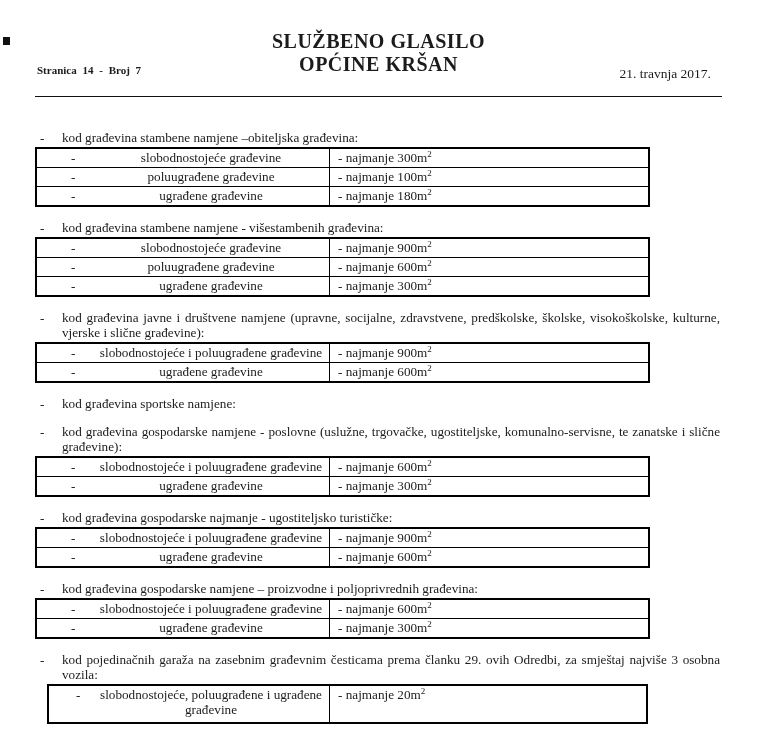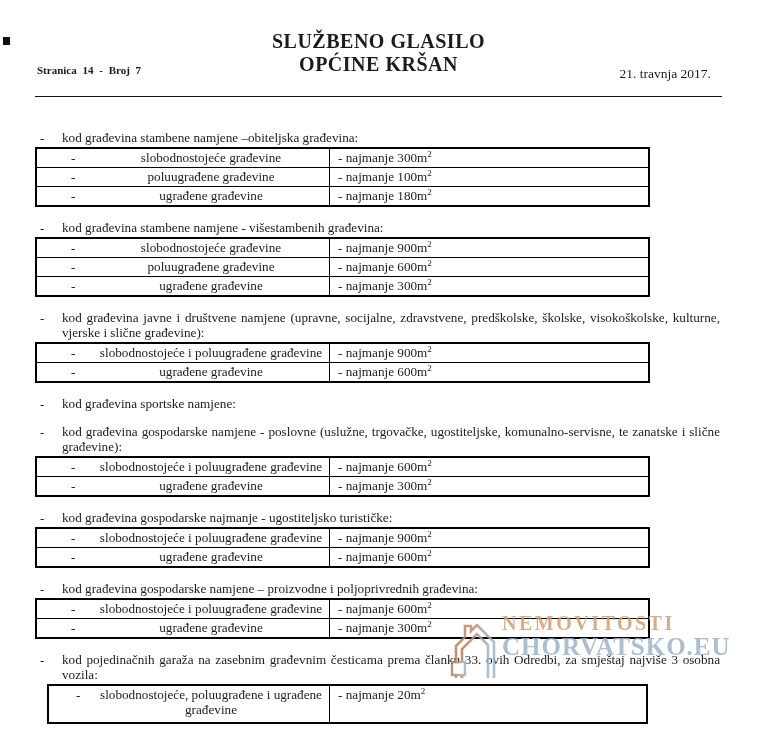--- a/index.html
+++ b/index.html
@@ -264,51 +264,33 @@
               </td>
           <td class="c2"><span>- najmanje 300m</span><sup class="sq">2</sup></td>
         </tr>
       </tbody>
         </table>
     </div>
 
     <div class="section">
       <div class="sec-head">
         <span class="sh-dash">-</span>
-        <span class="sh-text">kod pojedinačnih garaža na zasebnim građevnim česticama prema članku 33. ovih Odredbi, za smještaj najviše 3 osobna vozila:</span>
+        <span class="sh-text">kod pojedinačnih garaža na zasebnim građevnim česticama prema članku 29. ovih Odredbi, za smještaj najviše 3 osobna vozila:</span>
       </div>
       <table class="tbl tbl-indent">
         <tbody>
             <tr>
           <td class="c1">
                 <div class="row-flex">
                   <span class="row-dash">-</span>
                   <span class="row-item">slobodnostojeće, poluugrađene i ugrađene građevine</span>
                 </div>
               </td>
           <td class="c2"><span>- najmanje 20m</span><sup class="sq">2</sup></td>
         </tr>
       </tbody>
         </table>
     </div>
 
   </div>
 
-  <div class="wm">
-    <svg class="wm-icon" width="48" height="62" viewBox="0 0 48 62">
-      <defs>
-        <linearGradient id="wmg" x1="0" y1="0" x2="1" y2="0">
-          <stop offset="0" stop-color="#b5815a"></stop>
-          <stop offset="0.55" stop-color="#b99585"></stop>
-          <stop offset="1" stop-color="#9db4c8"></stop>
-        </linearGradient>
-      </defs>
-      <path d="M6 60 L6 28 L15 19 L15 8 L21 8 L21 13 L27 7 L44 24 L44 60" fill="none" stroke="url(#wmg)" stroke-width="2.6"></path>
-      <path d="M12 60 L12 31 L27 16 L38 27 L38 60" fill="none" stroke="url(#wmg)" stroke-width="2.6"></path>
-      <rect x="2" y="44" width="13" height="13" fill="#ffffff" stroke="url(#wmg)" stroke-width="2.4"></rect>
-    </svg>
-    <div class="wm-text">
-      <div class="wm-l1">NEMOVITOSTI</div>
-      <div class="wm-l2">CHORVATSKO.EU</div>
-    </div>
-  </div>
 
 </div>
 
 </body></html>

